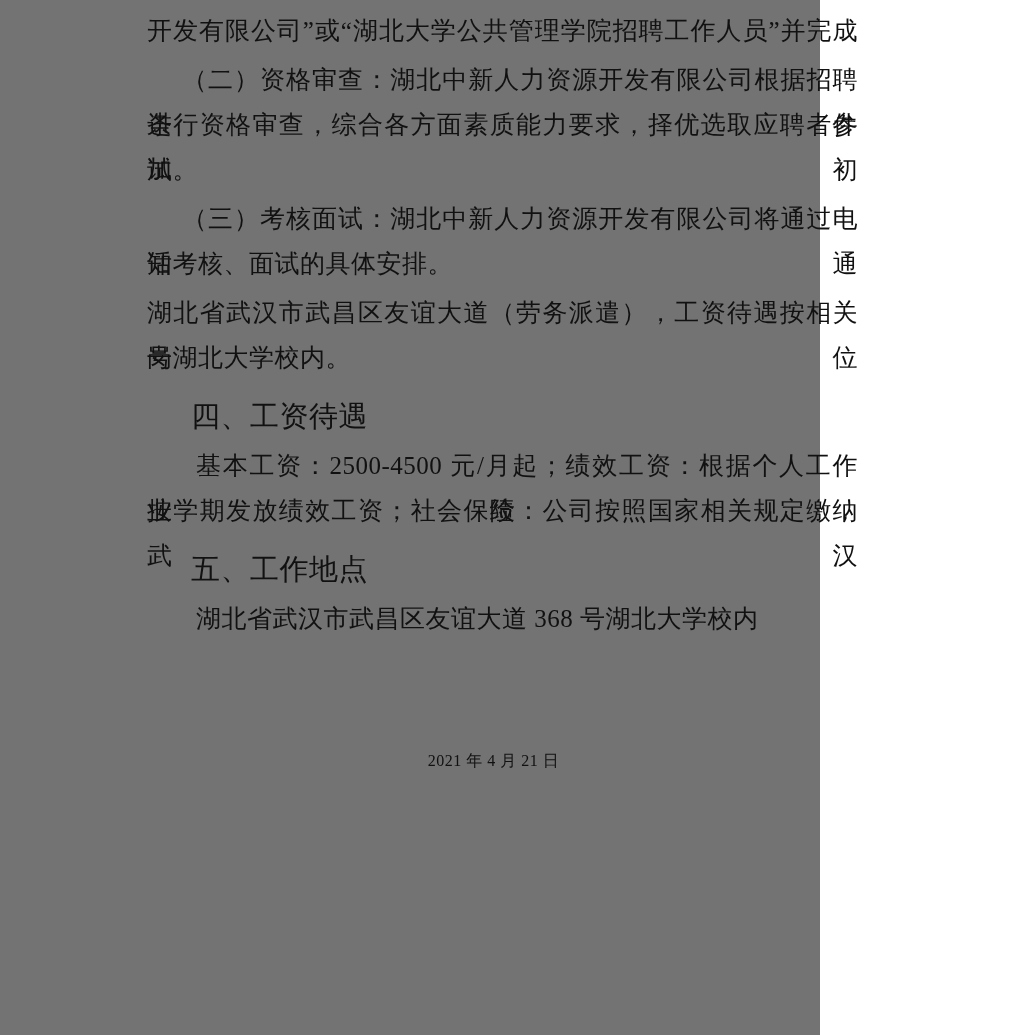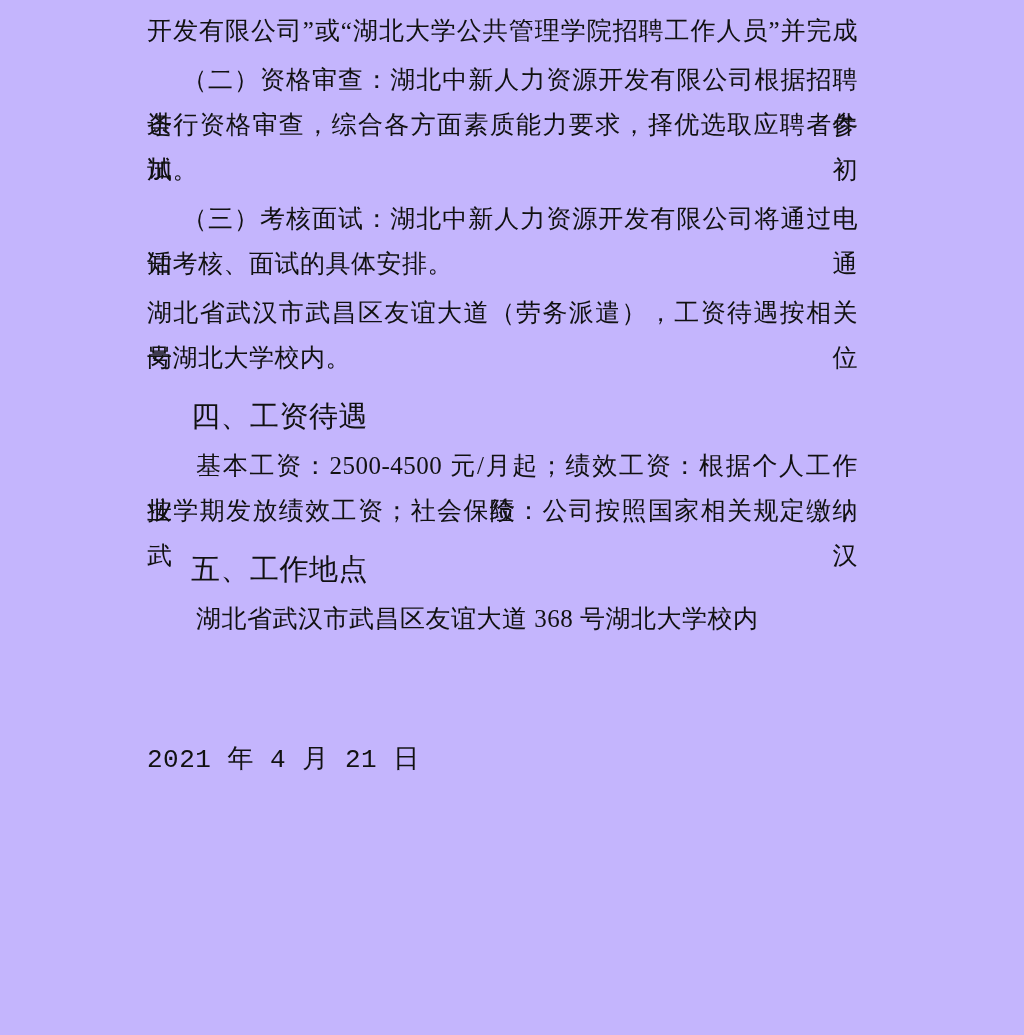--- a/index.html
+++ b/index.html
@@ -12,23 +12,23 @@
     height: 1035px;
     position: relative;
     font-family: "Liberation Serif", "DejaVu Serif", serif;
     color: #111111;
     overflow: hidden;
   }
   .page {
     position: absolute;
     left: 0;
     top: 0;
-    width: 1024px;
+    width: 820px;
     height: 1035px;
-    background: #c4b5fd;
+    background: #737373;
   }
   .content {
     position: absolute;
     left: 147px;
     top: 0;
     width: 711px;
     padding-top: 8px;
   }
   .line {
     display: block;
@@ -57,27 +57,26 @@
   .heading-line {
     font-weight: 400;
     font-size: 29px;
     line-height: 45px;
     height: 45px;
     text-indent: 44px;
     letter-spacing: 0.5px;
   }
   .date-block { margin-top: 97px !important; }
   .date-line {
-    font-size: 26px;
+    font-size: 16px;
     line-height: 45px;
     height: 45px;
-    text-align: left;
+    text-align: center;
     padding-right: 18px;
     letter-spacing: 0.5px;
-    font-family: Liberation Mono, monospace;
   }
 </style>
 </head>
 <body>
 
 <div class="page">
   <div class="content">
 
     <div class="block">
       <div class="line just">开发有限公司”或“湖北大学公共管理学院招聘工作人员”并完成</div>

